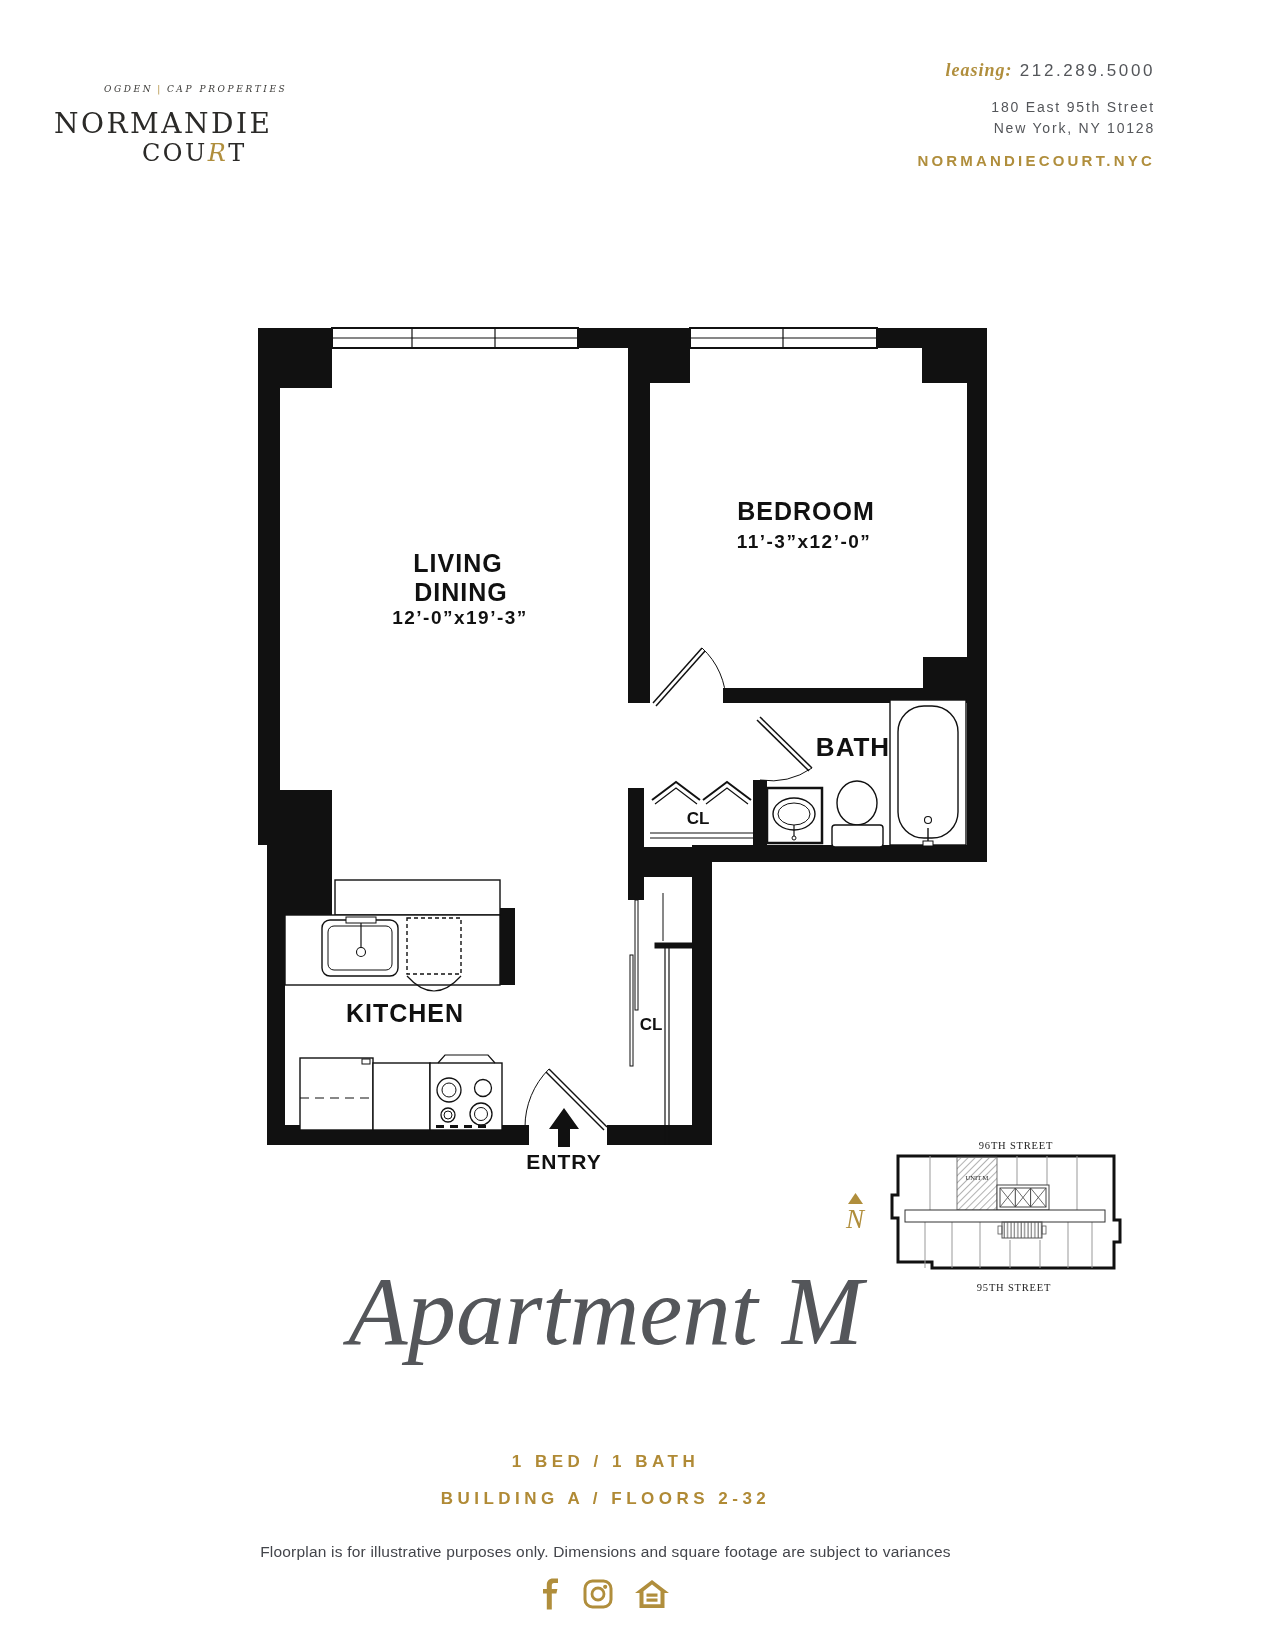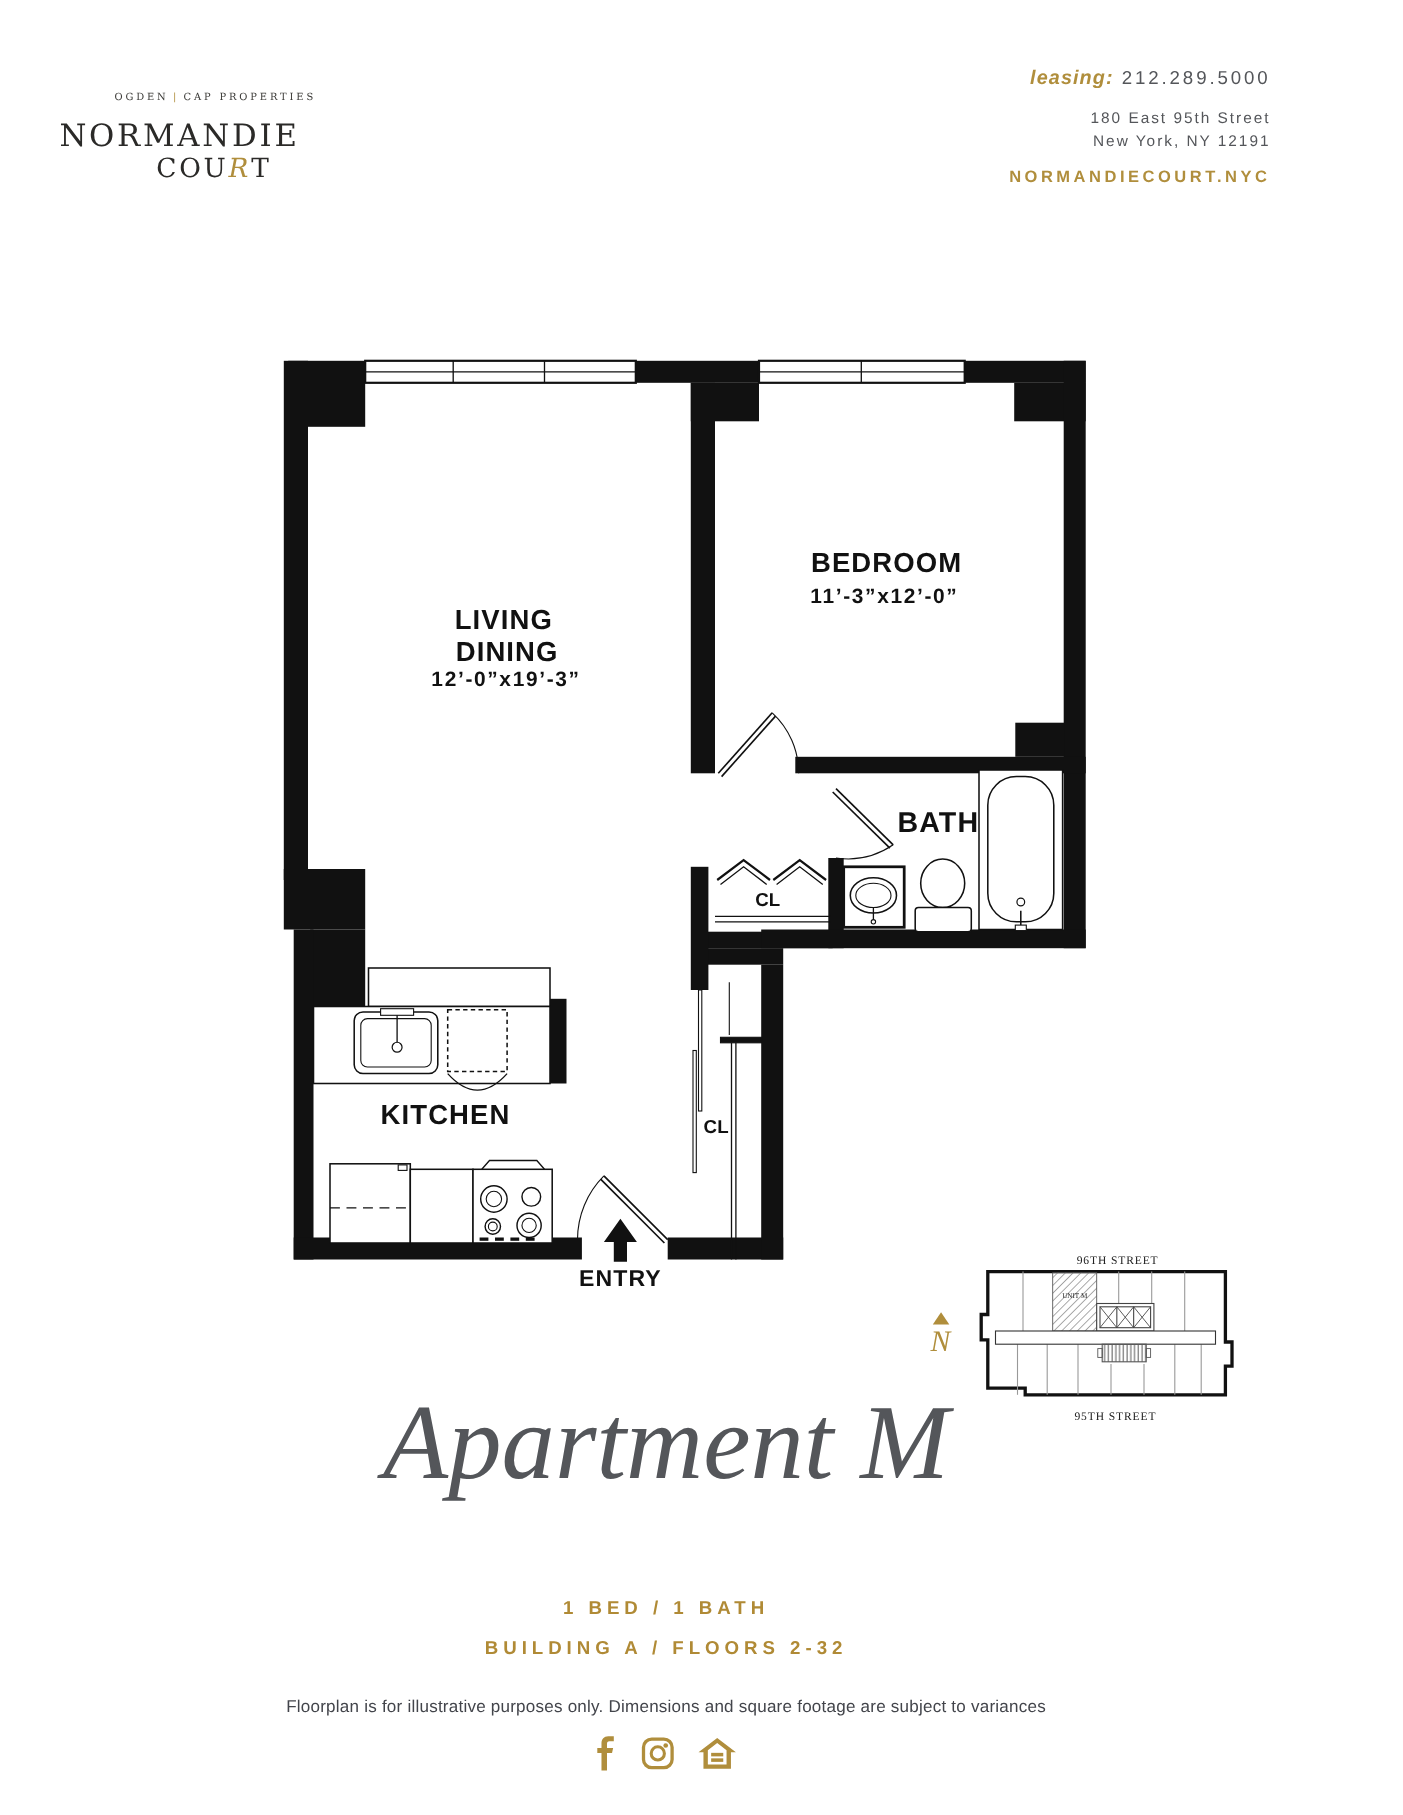--- a/index.html
+++ b/index.html
@@ -1,29 +1,29 @@
 <!DOCTYPE html>
 <html><head>
 <meta charset="utf-8">
 <style>
   html,body{margin:0;padding:0;background:#fff;}
   #page{position:relative;width:1275px;height:1650px;background:#ffffff;overflow:hidden;
         font-family:"Liberation Sans",sans-serif;}
   
   .eyebrow{position:absolute;left:104px;top:84px;font-family:"DejaVu Serif",serif;
-           font-size:9px;letter-spacing:2.6px;color:#3a3936;font-weight:500;white-space:nowrap;}
+           font-size:9px;letter-spacing:2.6px;color:#3a3936;font-weight:500;white-space:nowrap;font-style:italic;}
   .eyebrow .sep{color:#b08e3c;padding:0 4px;}
   .brand-name{position:absolute;left:54px;top:95px;font-family:"DejaVu Serif",serif;
               font-size:28px;letter-spacing:2.5px;color:#2b2a28;font-weight:500;margin-top:12px;}
   .brand-court{position:absolute;left:102px;top:139px;font-family:"DejaVu Serif",serif;
                font-size:24px;letter-spacing:2.5px;color:#2b2a28;font-weight:500;margin-left:40px;}
   .brand-court .gold-r{color:#b08e3c;font-style:italic;}
   .contact{position:absolute;right:120px;top:60px;text-align:right;color:#54565a;}
   .lead-line{font-size:17px;letter-spacing:2.6px;font-weight:500;}
-  .lead-line .leasing{font-family:Liberation Sans, sans-serif;font-style:italic;color:#b08e3c;
+  .lead-line .leasing{font-family:Liberation Serif, serif;font-style:italic;color:#b08e3c;
                       letter-spacing:1px;font-size:18px;font-weight:600;}
   .addr{margin-top:16px;font-size:14px;letter-spacing:1.8px;line-height:21px;font-weight:500;}
   .website{margin-top:13px;font-size:15px;letter-spacing:3.2px;color:#b08e3c;font-weight:700;}
   
   #plan{position:absolute;left:252px;top:300px;}
   #sitemap{position:absolute;left:840px;top:1080px;}
   
   .fline{position:absolute;left:-32px;width:1275px;text-align:center;}
   .apt-title{top:1256px;font-family:"Liberation Serif",serif;font-style:italic;
              font-size:97px;color:#54565a;font-weight:500;}
@@ -41,21 +41,21 @@
   <div class="eyebrow"><span>OGDEN</span><span class="sep">|</span><span>CAP PROPERTIES</span></div>
 
   <div class="brand-name">NORMANDIE</div>
   <div class="brand-court"><span>COU</span><span class="gold-r">R</span><span>T</span></div>
 
   <div class="contact">
     <div class="lead-line"><span class="leasing">leasing:</span>
       <span>212.289.5000</span></div>
     <div class="addr">
       <div>180 East 95th Street</div>
-      <div>New York, NY 12191</div>
+      <div>New York, NY 10128</div>
     </div>
     <div class="website">NORMANDIECOURT.NYC</div>
   </div>
 
   <svg id="plan" width="740" height="880" viewBox="0 0 740 880">
     <g fill="#111" stroke="none">
 
       <rect x="10" y="28" width="70" height="60"></rect>
       <rect x="326" y="28" width="112" height="20"></rect>
       <rect x="376" y="48" width="62" height="35"></rect>

